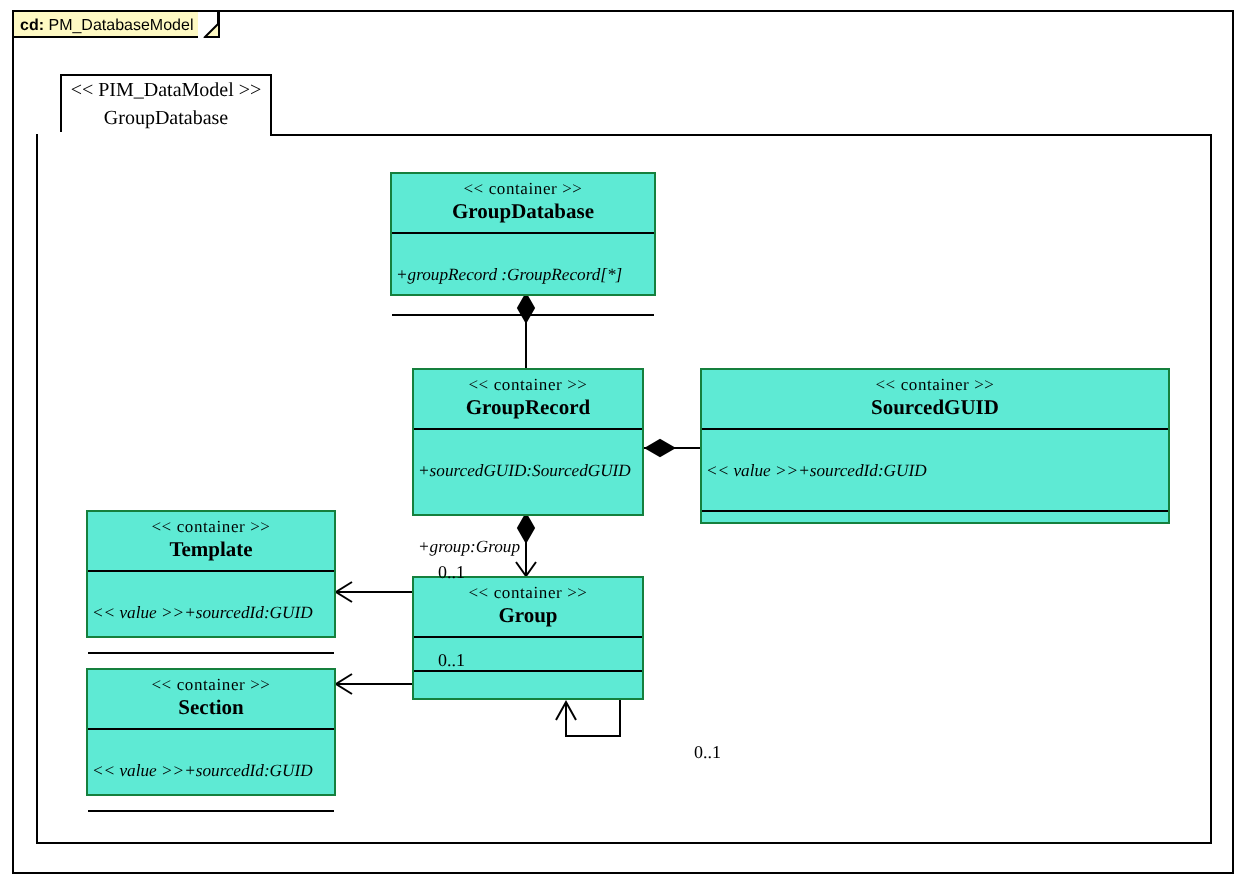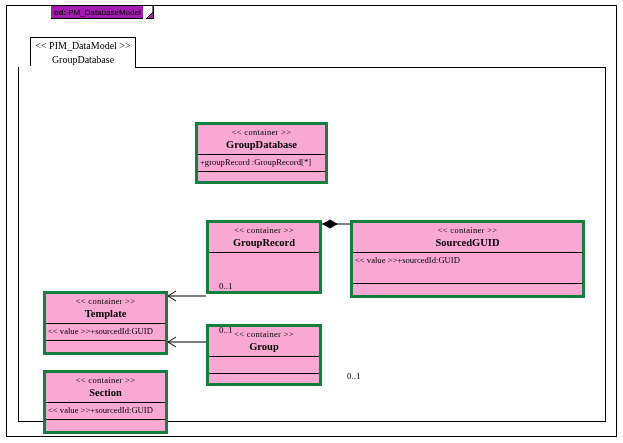--- a/index.html
+++ b/index.html
@@ -35,27 +35,26 @@
   
   .diagram-tab {
     position: absolute;
     left: 7px;
     top: 6px;
     height: 13px;
     padding: 0 12px 0 3px;
     border: 1px solid #000;
     border-top: none;
     border-left: none;
-    background: #a21caf;
+    background: #fef9c3;
     font-family: "Liberation Sans", sans-serif;
     font-size: 8px;
     line-height: 13px;
     white-space: nowrap;
     box-sizing: border-box;
-    margin-left: 44px;
   }
   .diagram-tab .tab-kind { font-weight: bold; }
   .tab-corner {
     position: absolute;
     right: 0;
     top: 0;
     width: 10px;
     height: 13px;
     overflow: hidden;
   }
@@ -98,25 +97,24 @@
     top: 66px;
     width: 104px;
     height: 3px;
     background: #fff;
     z-index: 4;
   }
 
   
   .uml-class {
     position: absolute;
-    background: #f9a8d4;
-    border: 3px solid #15803d;
+    background: #5eead4;
+    border: 1px solid #15803d;
     box-sizing: border-box;
     z-index: 5;
-    margin-top: 36px;
   }
   .uml-class .hdr {
     text-align: center;
     padding: 2px 2px 3px 2px;
     border-bottom: 1px solid #000;
   }
   .uml-class .stereo {
     display: block;
     font-size: 8.5px;
     line-height: 11px;
@@ -130,22 +128,23 @@
   }
   .uml-class .attrs {
     border-bottom: 1px solid #000;
     padding: 1px 0 1px 0;
     min-height: 10px;
   }
   .uml-class .attr {
     display: block;
     font-size: 8.6px;
     line-height: 12px;
-    padding: 0 2px;
+    padding: 13px 2px;
     white-space: nowrap;
+    font-style: italic;
   }
   .uml-class .ops {
     min-height: 10px;
   }
 
   
   #cls-groupdatabase { left: 195px; top: 86px;  width: 133px; height: 62px; }
   #cls-grouprecord   { left: 206px; top: 184px; width: 116px; height: 74px; }
   #cls-sourcedguid   { left: 350px; top: 184px; width: 235px; height: 78px; }
   #cls-template      { left: 43px;  top: 255px; width: 125px; height: 64px; }
@@ -260,20 +259,24 @@
       <span class="attr">+groupRecord :GroupRecord[*]</span>
     </div>
     <div class="ops"></div>
   </div>
 
   <div class="uml-class" id="cls-grouprecord">
     <div class="hdr">
       <span class="stereo">&lt;&lt; container &gt;&gt;</span>
       <span class="cname">GroupRecord</span>
     </div>
+    <div class="attrs">
+      <span class="attr">+sourcedGUID:SourcedGUID</span>
+      <span class="attr">+group:Group</span>
+    </div>
     <div class="ops"></div>
   </div>
 
   <div class="uml-class" id="cls-sourcedguid">
     <div class="hdr">
       <span class="stereo">&lt;&lt; container &gt;&gt;</span>
       <span class="cname">SourcedGUID</span>
     </div>
     <div class="attrs">
       <span class="attr">&lt;&lt; value &gt;&gt;+sourcedId:GUID</span>

